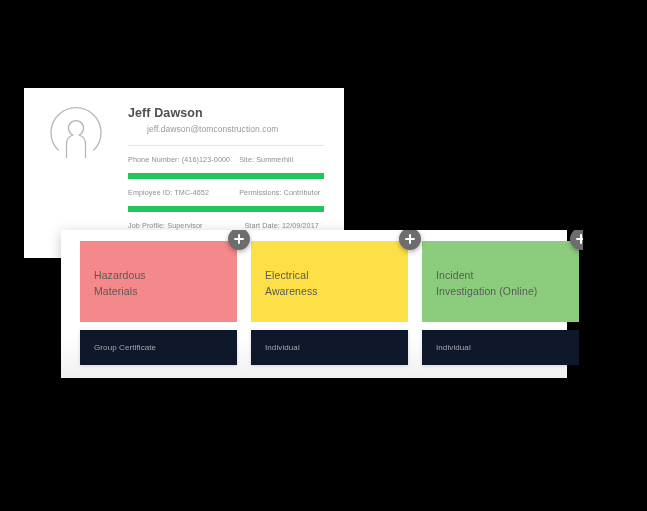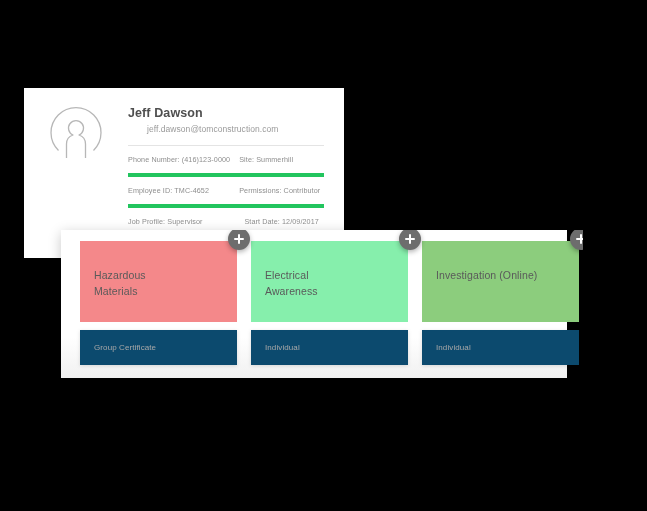--- a/index.html
+++ b/index.html
@@ -71,21 +71,21 @@
   .divider {
     height: 1px;
     background: #e4e4e4;
     margin-top: 9px;
   }
 
   .detail-row {
     display: flex;
     align-items: center;
     height: 27px;
-    border-bottom: 4px solid #22c55e;
+    border-bottom: 6px solid #22c55e;
   }
   .detail-row:last-child { border-bottom: none; gap: 12px; }
 
   .detail-cell {
     font-size: 7.2px;
     color: #8e8e8e;
     letter-spacing: 0.1px;
     white-space: nowrap;
   }
   .detail-cell.left  { width: 118px; }
@@ -123,21 +123,21 @@
     font-size: 10.5px;
     line-height: 16px;
     color: #5a5a5a;
     letter-spacing: 0.1px;
   }
   .course-banner .line { display: block; white-space: nowrap; }
 
   .course-foot {
     margin-top: 8px;
     height: 35px;
-    background: #0c4a6e;
+    background: #0f172a;
     box-shadow: 0 1px 4px rgba(0,0,0,0.13);
     display: flex;
     align-items: center;
     padding-left: 14px;
     box-sizing: border-box;
     font-size: 8px;
     color: #a8a8a8;
     letter-spacing: 0.1px;
   }
 
@@ -222,30 +222,31 @@
       <div class="course-card">
         <div class="course-banner" style="background:#f4888a;">
           <span class="line">Hazardous</span>
           <span class="line">Materials</span>
         </div>
         <div class="course-foot">Group Certificate</div>
         <div class="add-badge"></div>
       </div>
 
       <div class="course-card">
-        <div class="course-banner" style="background:#86efac;">
+        <div class="course-banner" style="background:#fde047;">
           <span class="line">Electrical</span>
           <span class="line">Awareness</span>
         </div>
         <div class="course-foot">Individual</div>
         <div class="add-badge"></div>
       </div>
 
       <div class="course-card">
         <div class="course-banner" style="background:#8ccd7d;">
+          <span class="line">Incident</span>
           <span class="line">Investigation (Online)</span>
         </div>
         <div class="course-foot">Individual</div>
         <div class="add-badge"></div>
       </div>
 
     </div>
   </div>
 
 </div>

